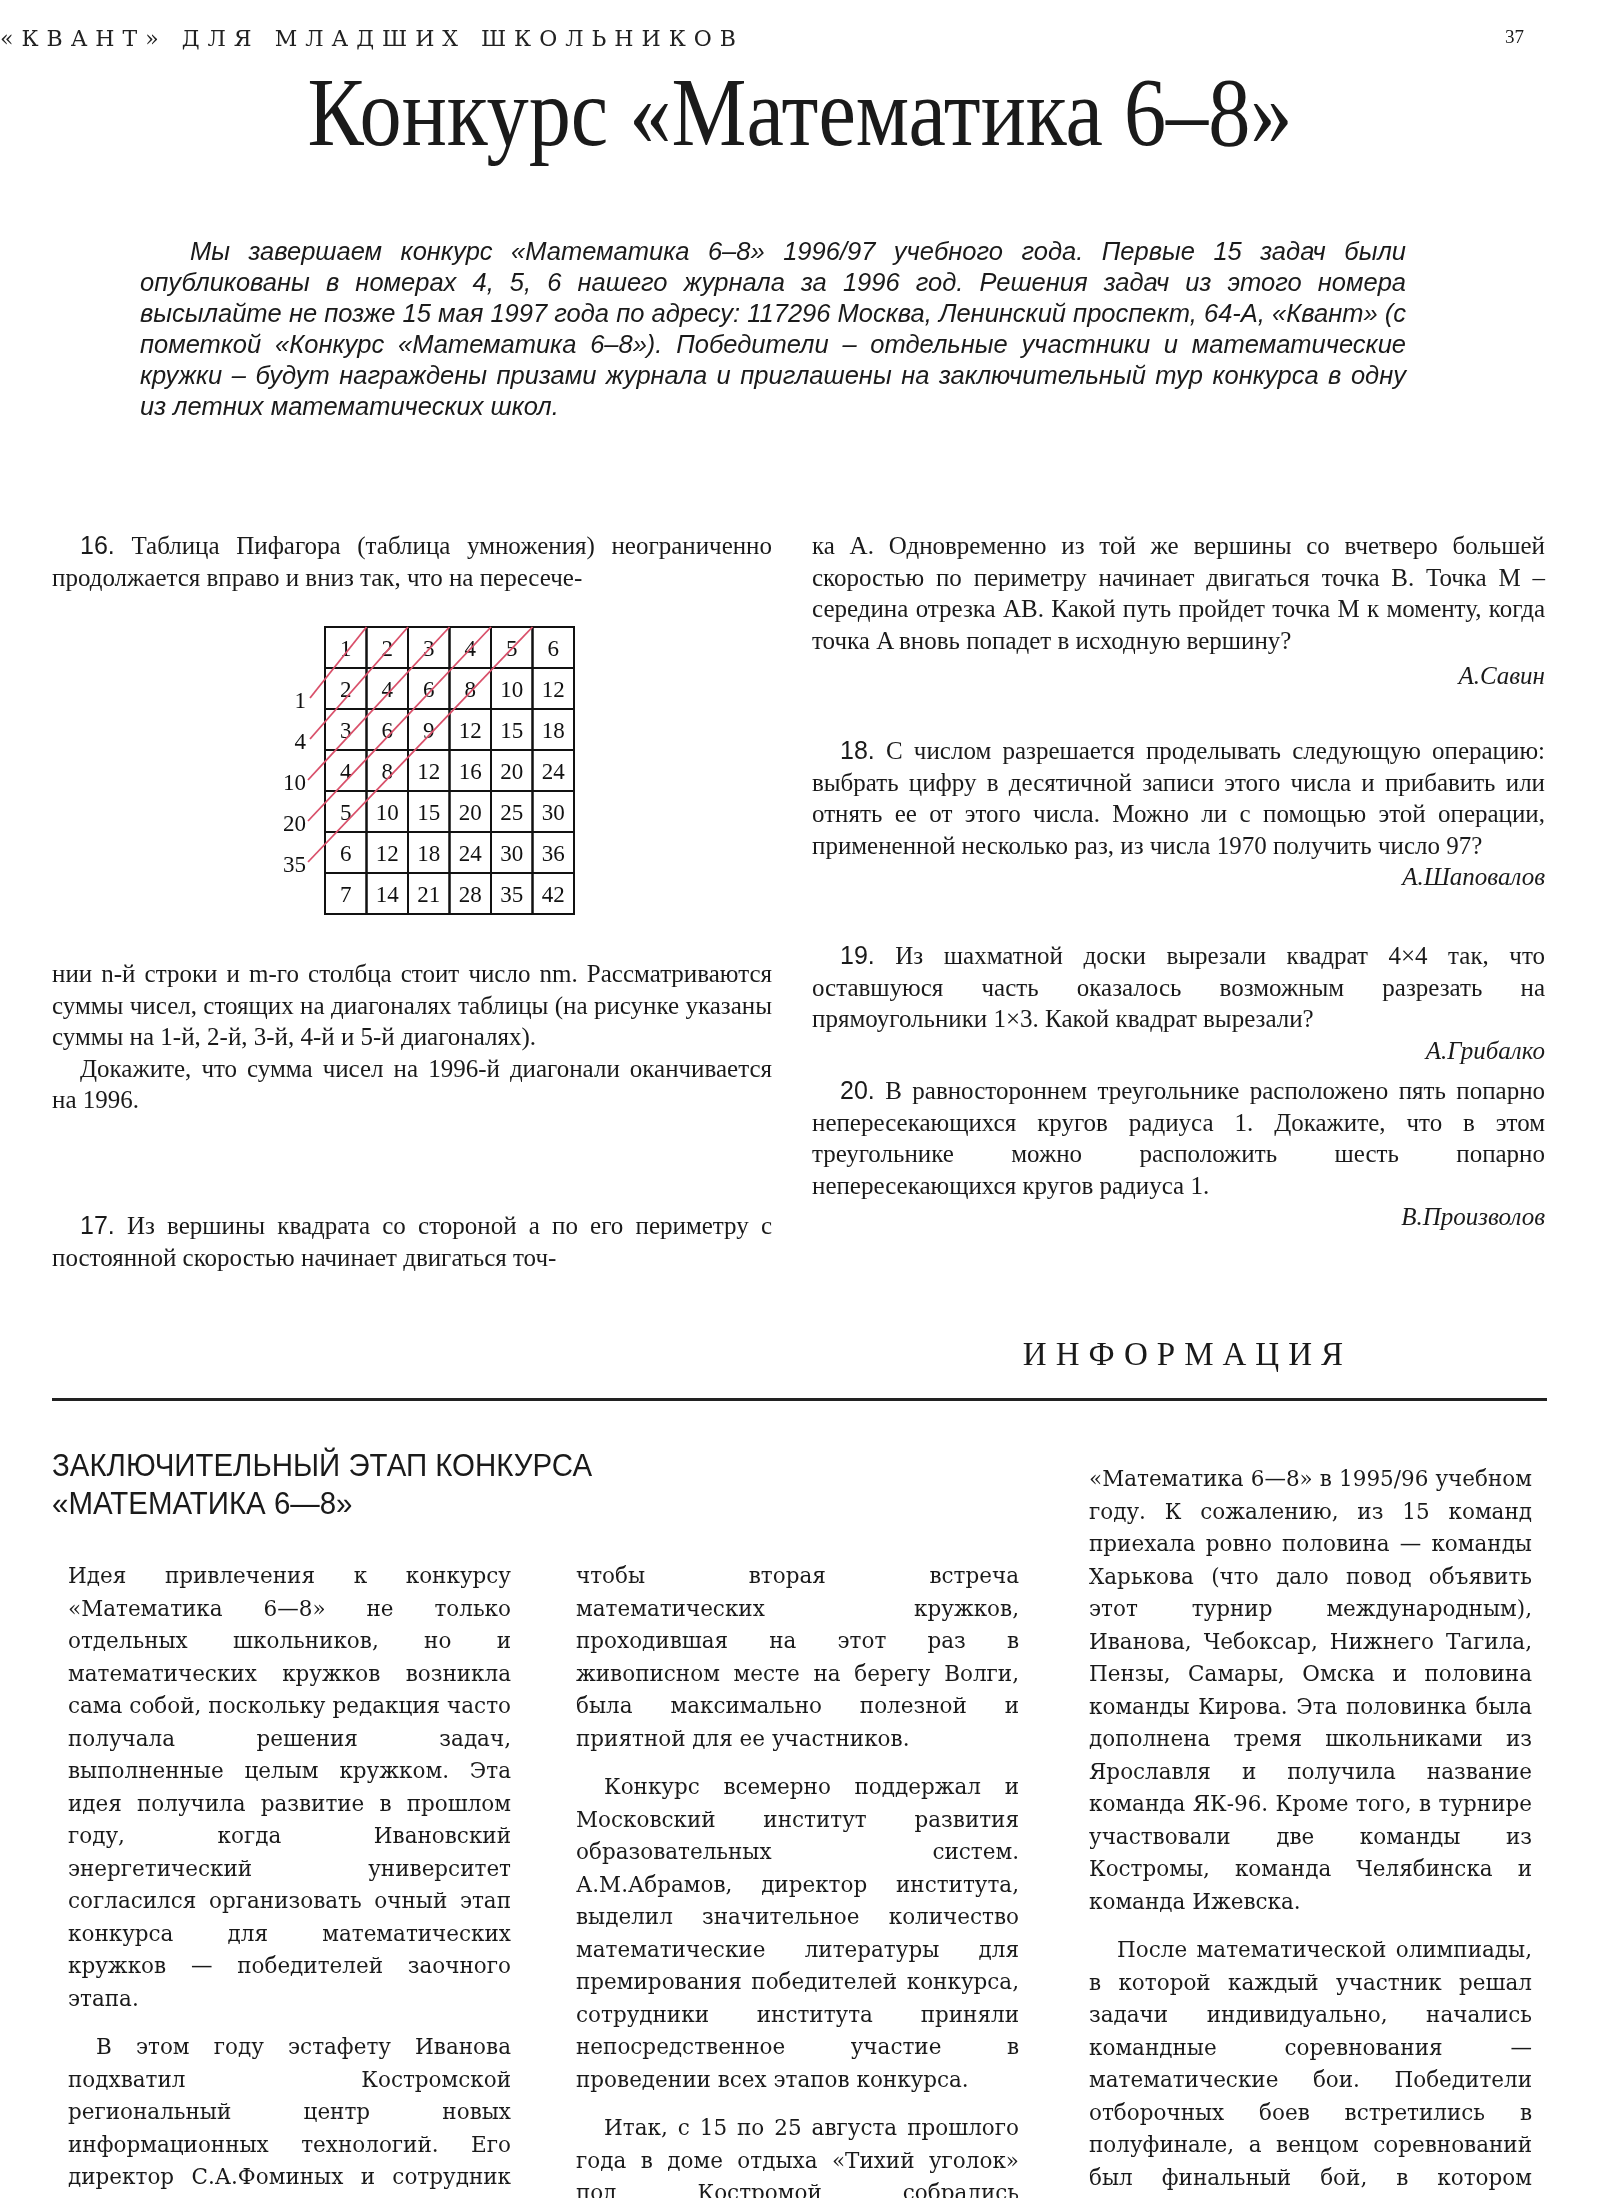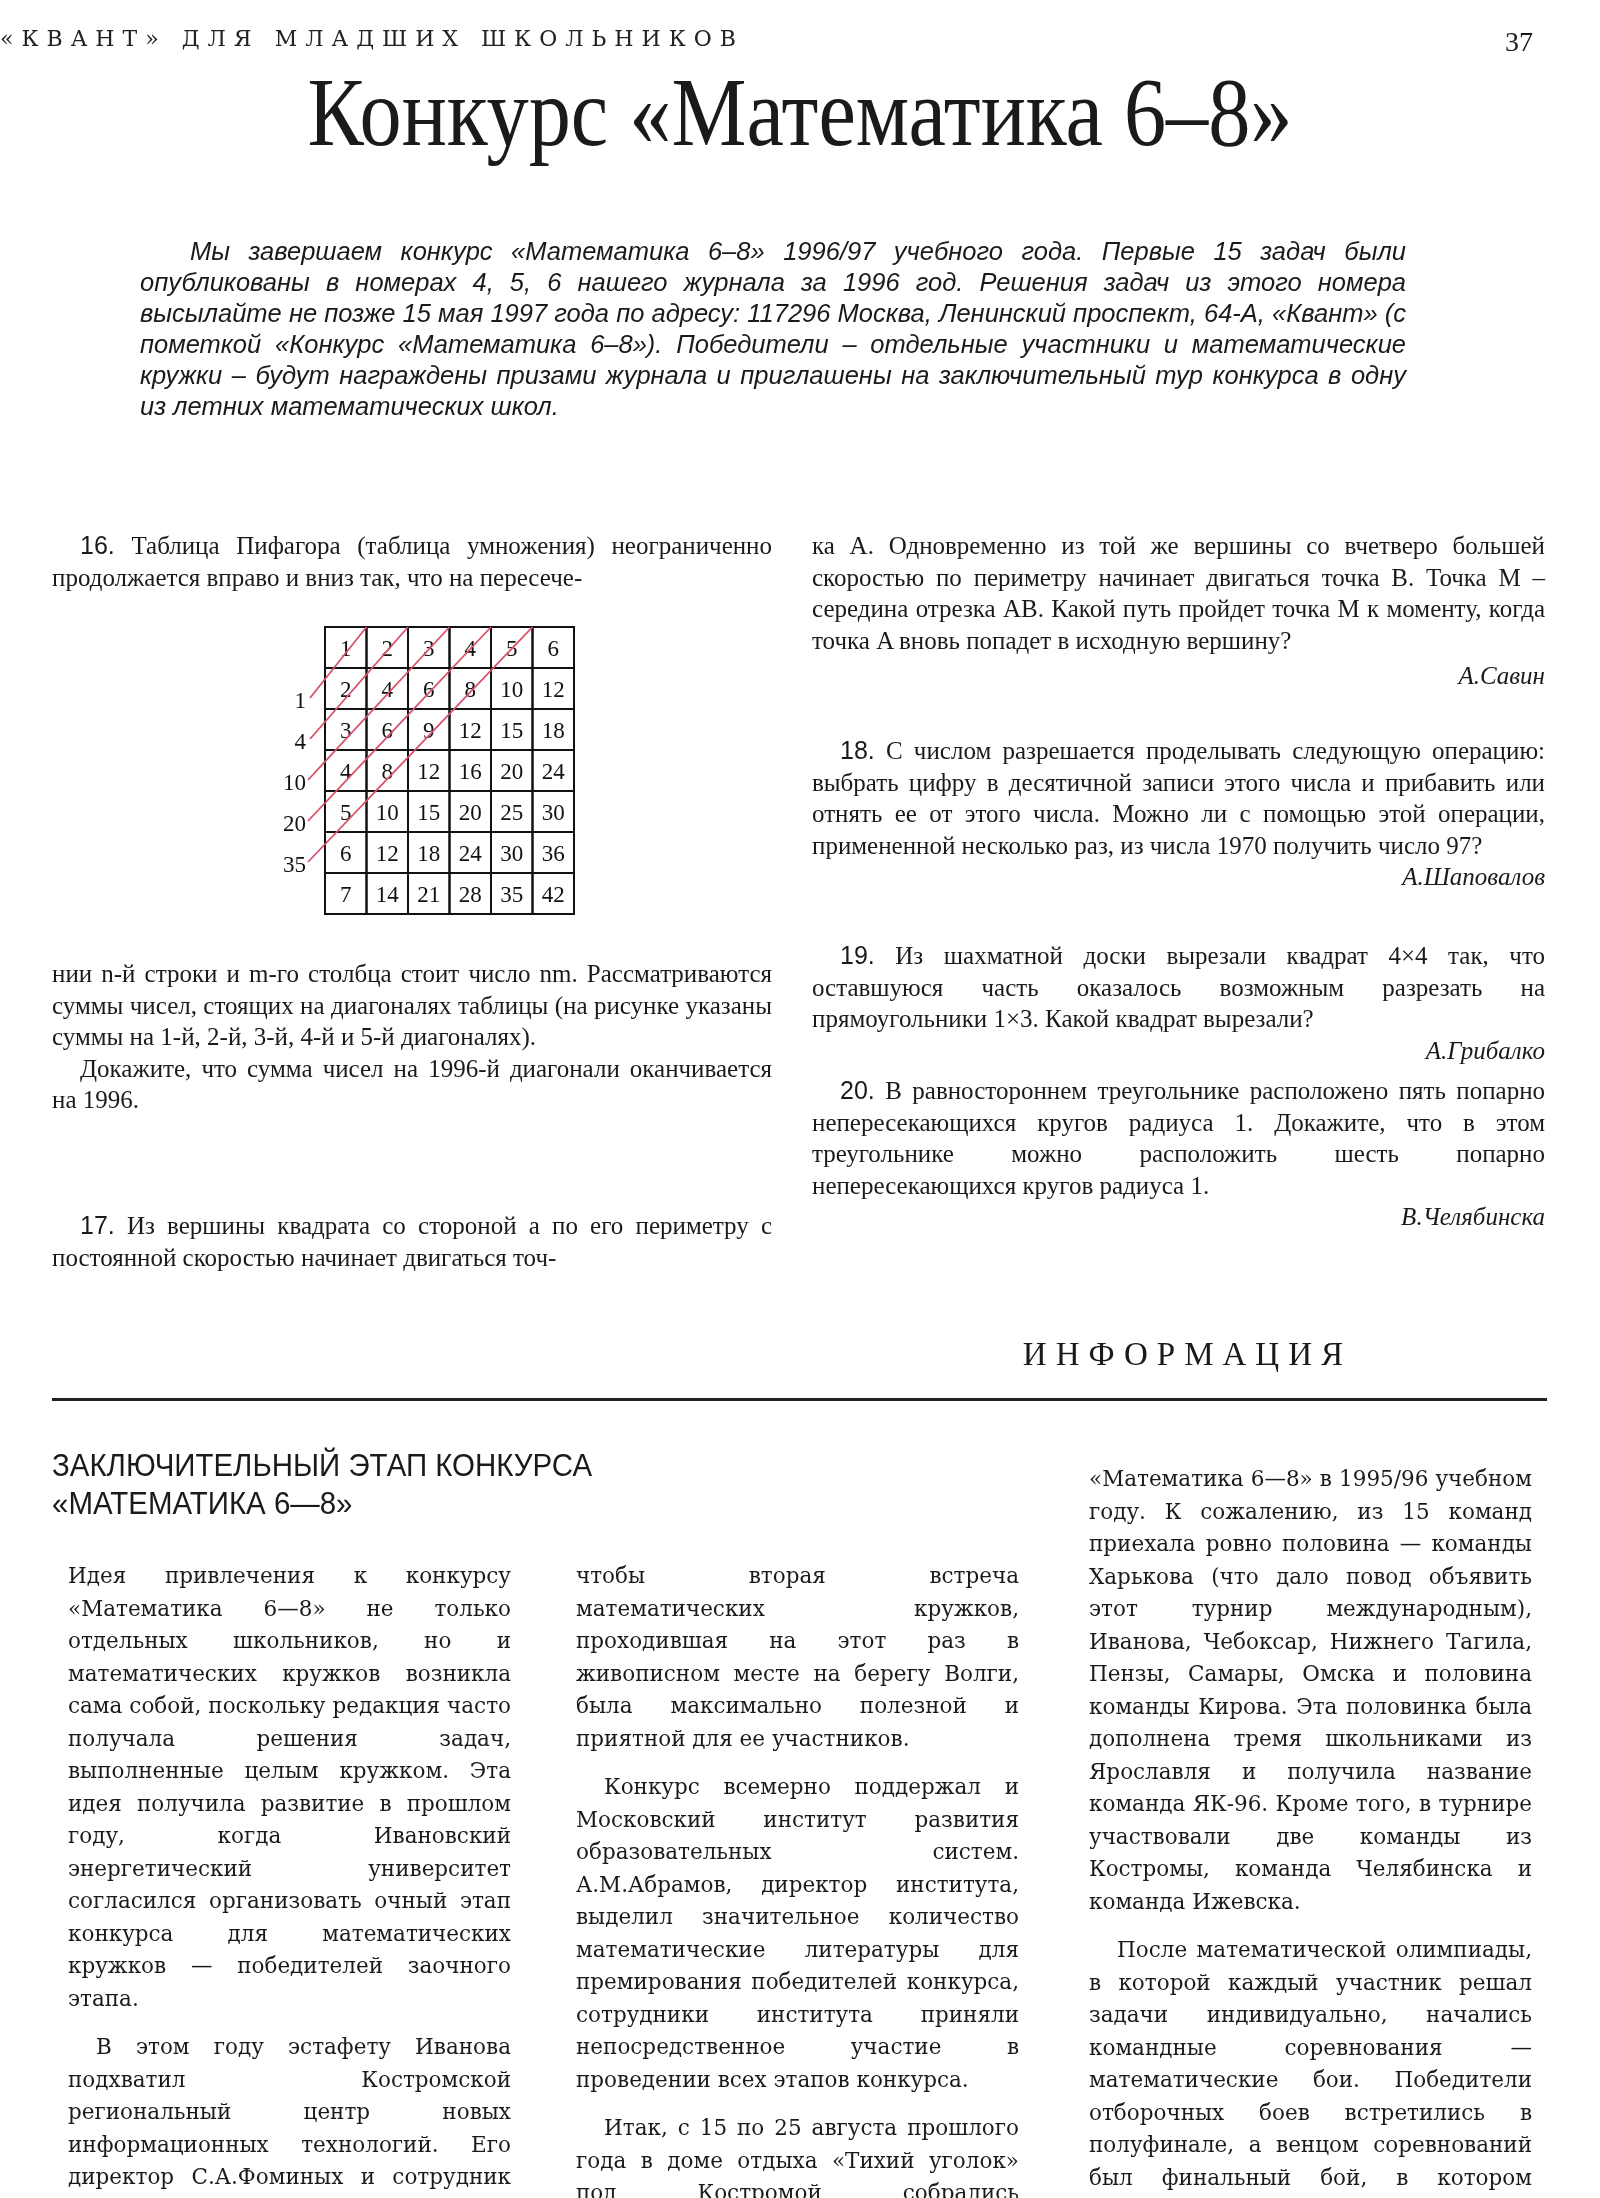--- a/index.html
+++ b/index.html
@@ -1,19 +1,19 @@
 <!DOCTYPE html>
 <html><head>
 <meta charset="utf-8">
 <style>
   html, body { margin: 0; padding: 0; background: #ffffff; }
   body { width: 1600px; height: 2198px; position: relative; overflow: hidden; color: #1a1a1a; font-family: "Liberation Serif", serif; }
   .abs { position: absolute; }
   .runhead { top: 26px; left: 0; width: 1600px; text-align: left; font-family: "DejaVu Serif", serif; font-size: 22px; letter-spacing: 8px; color: #222; }
-  .pagenum { top: 26px; left: 1505px; font-family: "Liberation Serif", serif; font-size: 28px; }
+  .pagenum { top: 26px; left: 1505px; font-family: "Liberation Serif", serif; font-size: 19px; }
   .title { top: 52px; left: 0; width: 1600px; text-align: center; font-family: "Liberation Serif", serif; font-size: 98px; line-height: 120px; transform: scaleX(0.86); transform-origin: center; }
   .intro { top: 224px; left: 128px; width: 1290px; font-family: "Liberation Sans", sans-serif; font-style: italic; font-size: 25.5px; line-height: 31px; text-align: justify; }
   .intro p { margin: 12px; text-indent: 50px; }
   .col { font-family: "Liberation Serif", serif; font-size: 25px; line-height: 31.5px; text-align: justify; }
   .col p { margin: 0; text-indent: 28px; }
   .col .noind { text-indent: 0; }
   .num { font-family: "Liberation Sans", sans-serif; }
   .author { text-align: right; font-style: italic; margin: 0; text-indent: 0 !important; }
   .leftcol { left: 52px; width: 720px; }
   .rightcol { left: 812px; width: 733px; }
@@ -165,21 +165,21 @@
   <p class="author">А.Шаповалов</p>
 </div>
 
 <div class="abs col rightcol" style="top:940px;">
   <p><span class="num">19.</span> <span>Из шахматной доски вырезали квадрат 4×4 так, что оставшуюся часть оказалось возможным разрезать на прямоугольники 1×3. Какой квадрат вырезали?</span></p>
   <p class="author">А.Грибалко</p>
 </div>
 
 <div class="abs col rightcol" style="top:1075px;">
   <p><span class="num">20.</span> <span>В равностороннем треугольнике расположено пять попарно непересекающихся кругов радиуса 1. Докажите, что в этом треугольнике можно расположить шесть попарно непересекающихся кругов радиуса 1.</span></p>
-  <p class="author">В.Челябинска</p>
+  <p class="author">В.Произволов</p>
 </div>
 
 <div class="abs section">ИНФОРМАЦИЯ</div>
 <div class="abs rule"></div>
 
 <div class="abs infohead">
   <div>ЗАКЛЮЧИТЕЛЬНЫЙ ЭТАП КОНКУРСА</div>
   <div>«МАТЕМАТИКА 6—8»</div>
 </div>
 

